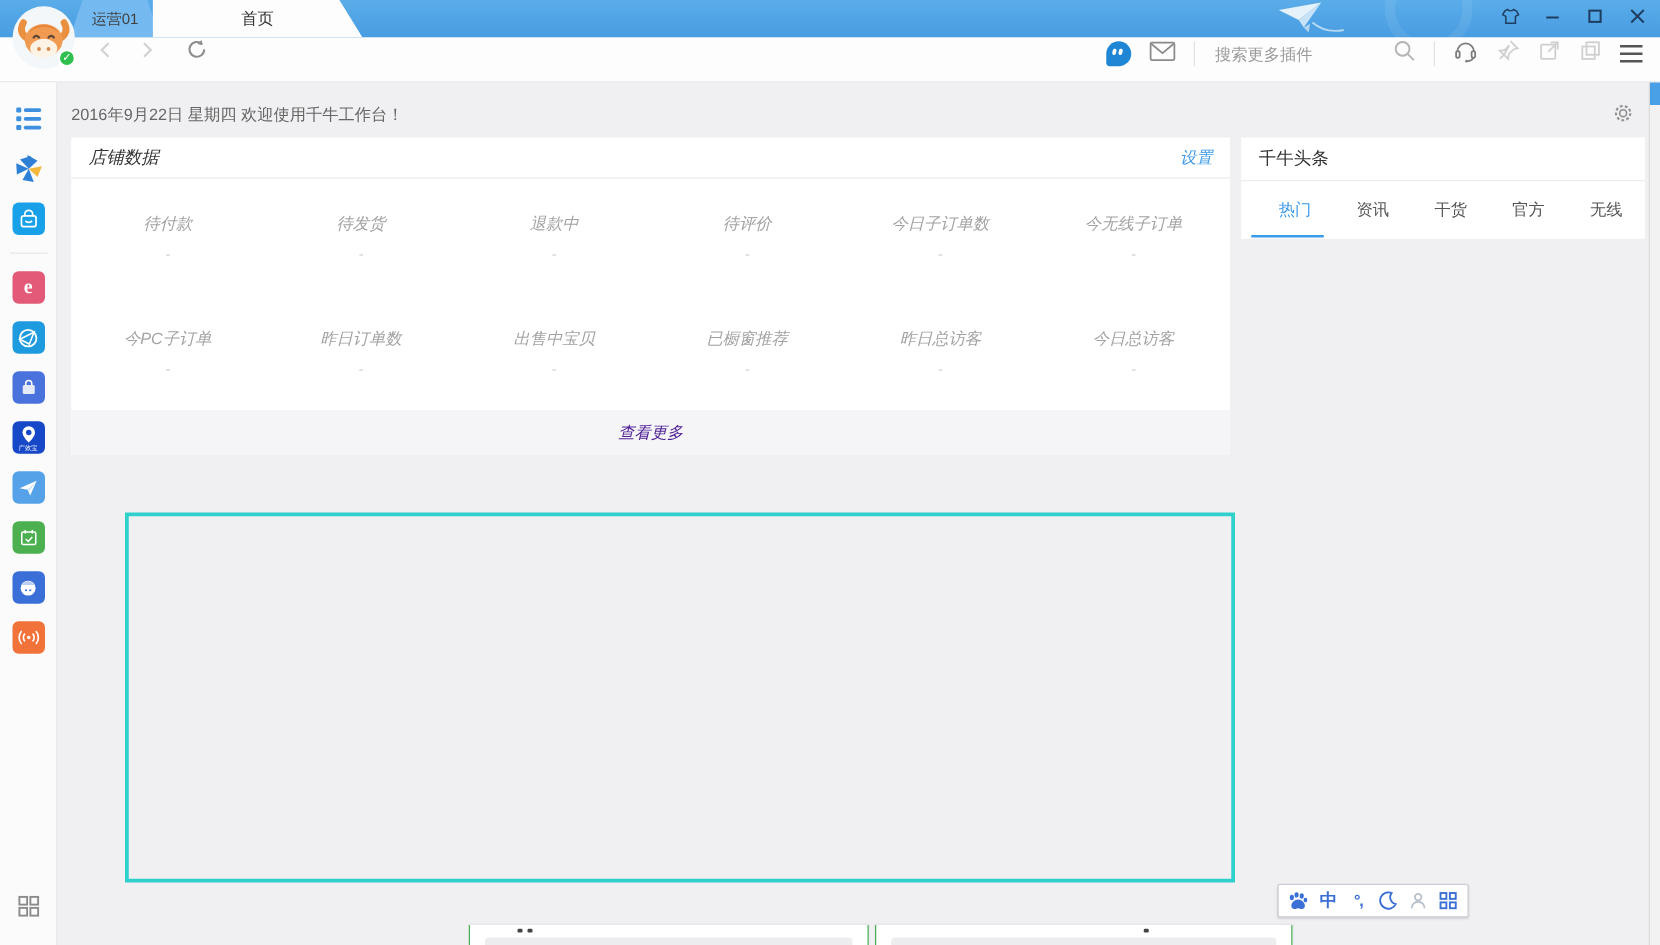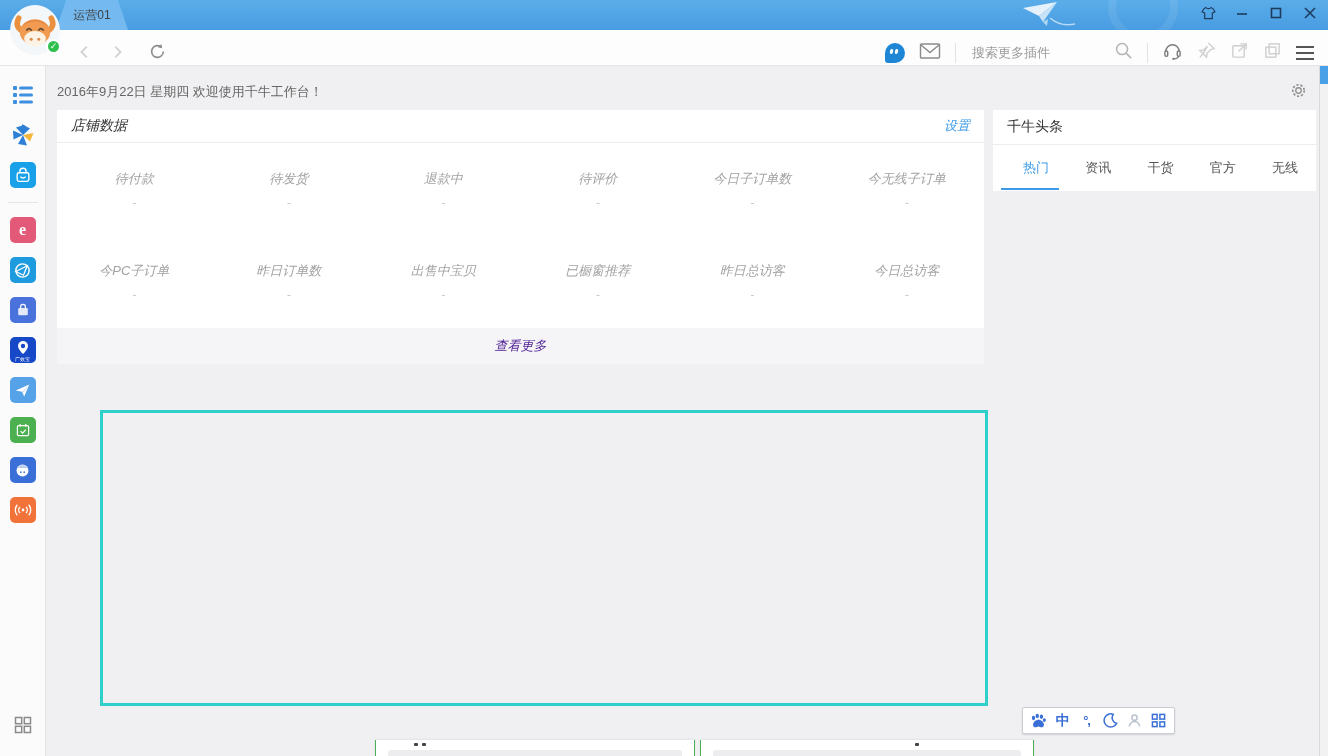--- a/index.html
+++ b/index.html
@@ -16,21 +16,21 @@
     font-size:12px;cursor:default;}
   .wtab.inactive{left:56px;width:72px;color:#404040;background:#74b9ef;
     clip-path:polygon(14% 0,86% 0,100% 100%,0 100%);}
   .wtab.active{left:122px;width:168px;color:#333;background:#fdfdfd;
     clip-path:polygon(0 0,89% 0,100% 100%,0 100%);font-size:13px;}
   .winctrl{position:absolute;top:3px;right:8px;display:flex;gap:14px;align-items:center;}
   .winctrl .wc{width:20px;height:20px;display:flex;align-items:center;justify-content:center;}
 
   
   .toolbar{position:absolute;left:0;top:30px;width:1328px;height:36px;background:#fdfdfd;
-    border-bottom:1px solid #e6e6e8;display:flex;align-items:flex-end;}
+    border-bottom:1px solid #e6e6e8;display:flex;align-items:flex-start;}
   .nav-icons{display:flex;align-items:center;gap:14px;margin-left:76px;}
   .tb-right{position:absolute;right:14px;display:flex;align-items:center;gap:14px;}
   .tb-divider{width:1px;height:20px;background:#e2e2e4;}
   .search-input{border:none;outline:none;width:130px;font-size:13px;color:#666;background:transparent;}
   .search-input::placeholder{color:#9b9b9b;}
   .chat-drop{position:relative;width:20px;height:20px;background:#1f86d6;
     border-radius:50% 50% 50% 3px;}
   .chat-drop i{position:absolute;top:6px;left:5px;width:3px;height:5px;background:#fff;
     border-radius:2px;transform:rotate(14deg);}
   .chat-drop i+i{left:10px;}
@@ -114,20 +114,23 @@
   <div class="titlebar">
     <div class="bubble"></div>
     <svg class="plane-deco" viewBox="0 0 90 30">
       <path d="M28 8 L62 2 L44 16 Z" fill="#eef6fd"></path>
       <path d="M44 16 L62 2 L48 22 Z" fill="#cfe6f8"></path>
       <path d="M48 22 L52 26 L53 19 Z" fill="#b7d9f3"></path>
       <path d="M55 18 C62 24 70 26 80 24" stroke="#bcdcf5" stroke-width="1.5" fill="none"></path>
     </svg>
     <div class="wtab inactive">
       <span>运营01</span>
+    </div>
+    <div class="wtab active">
+      <span>首页</span>
     </div>
     <div class="winctrl">
       <div class="wc">
         <svg width="17" height="17" viewBox="0 0 20 20" fill="none" stroke="#1e3c5e" stroke-width="1.4">
           <path d="M7 3 L4.5 4.5 L2.5 8 L5.5 9.6 L5.5 16 L14.5 16 L14.5 9.6 L17.5 8 L15.5 4.5 L13 3 C12 4.8 8 4.8 7 3 Z"></path>
         </svg>
       </div>
       <div class="wc">
         <svg width="14" height="14" viewBox="0 0 14 14">
             <line x1="2" y1="8" x2="12" y2="8" stroke="#1e3c5e" stroke-width="1.6"></line>

